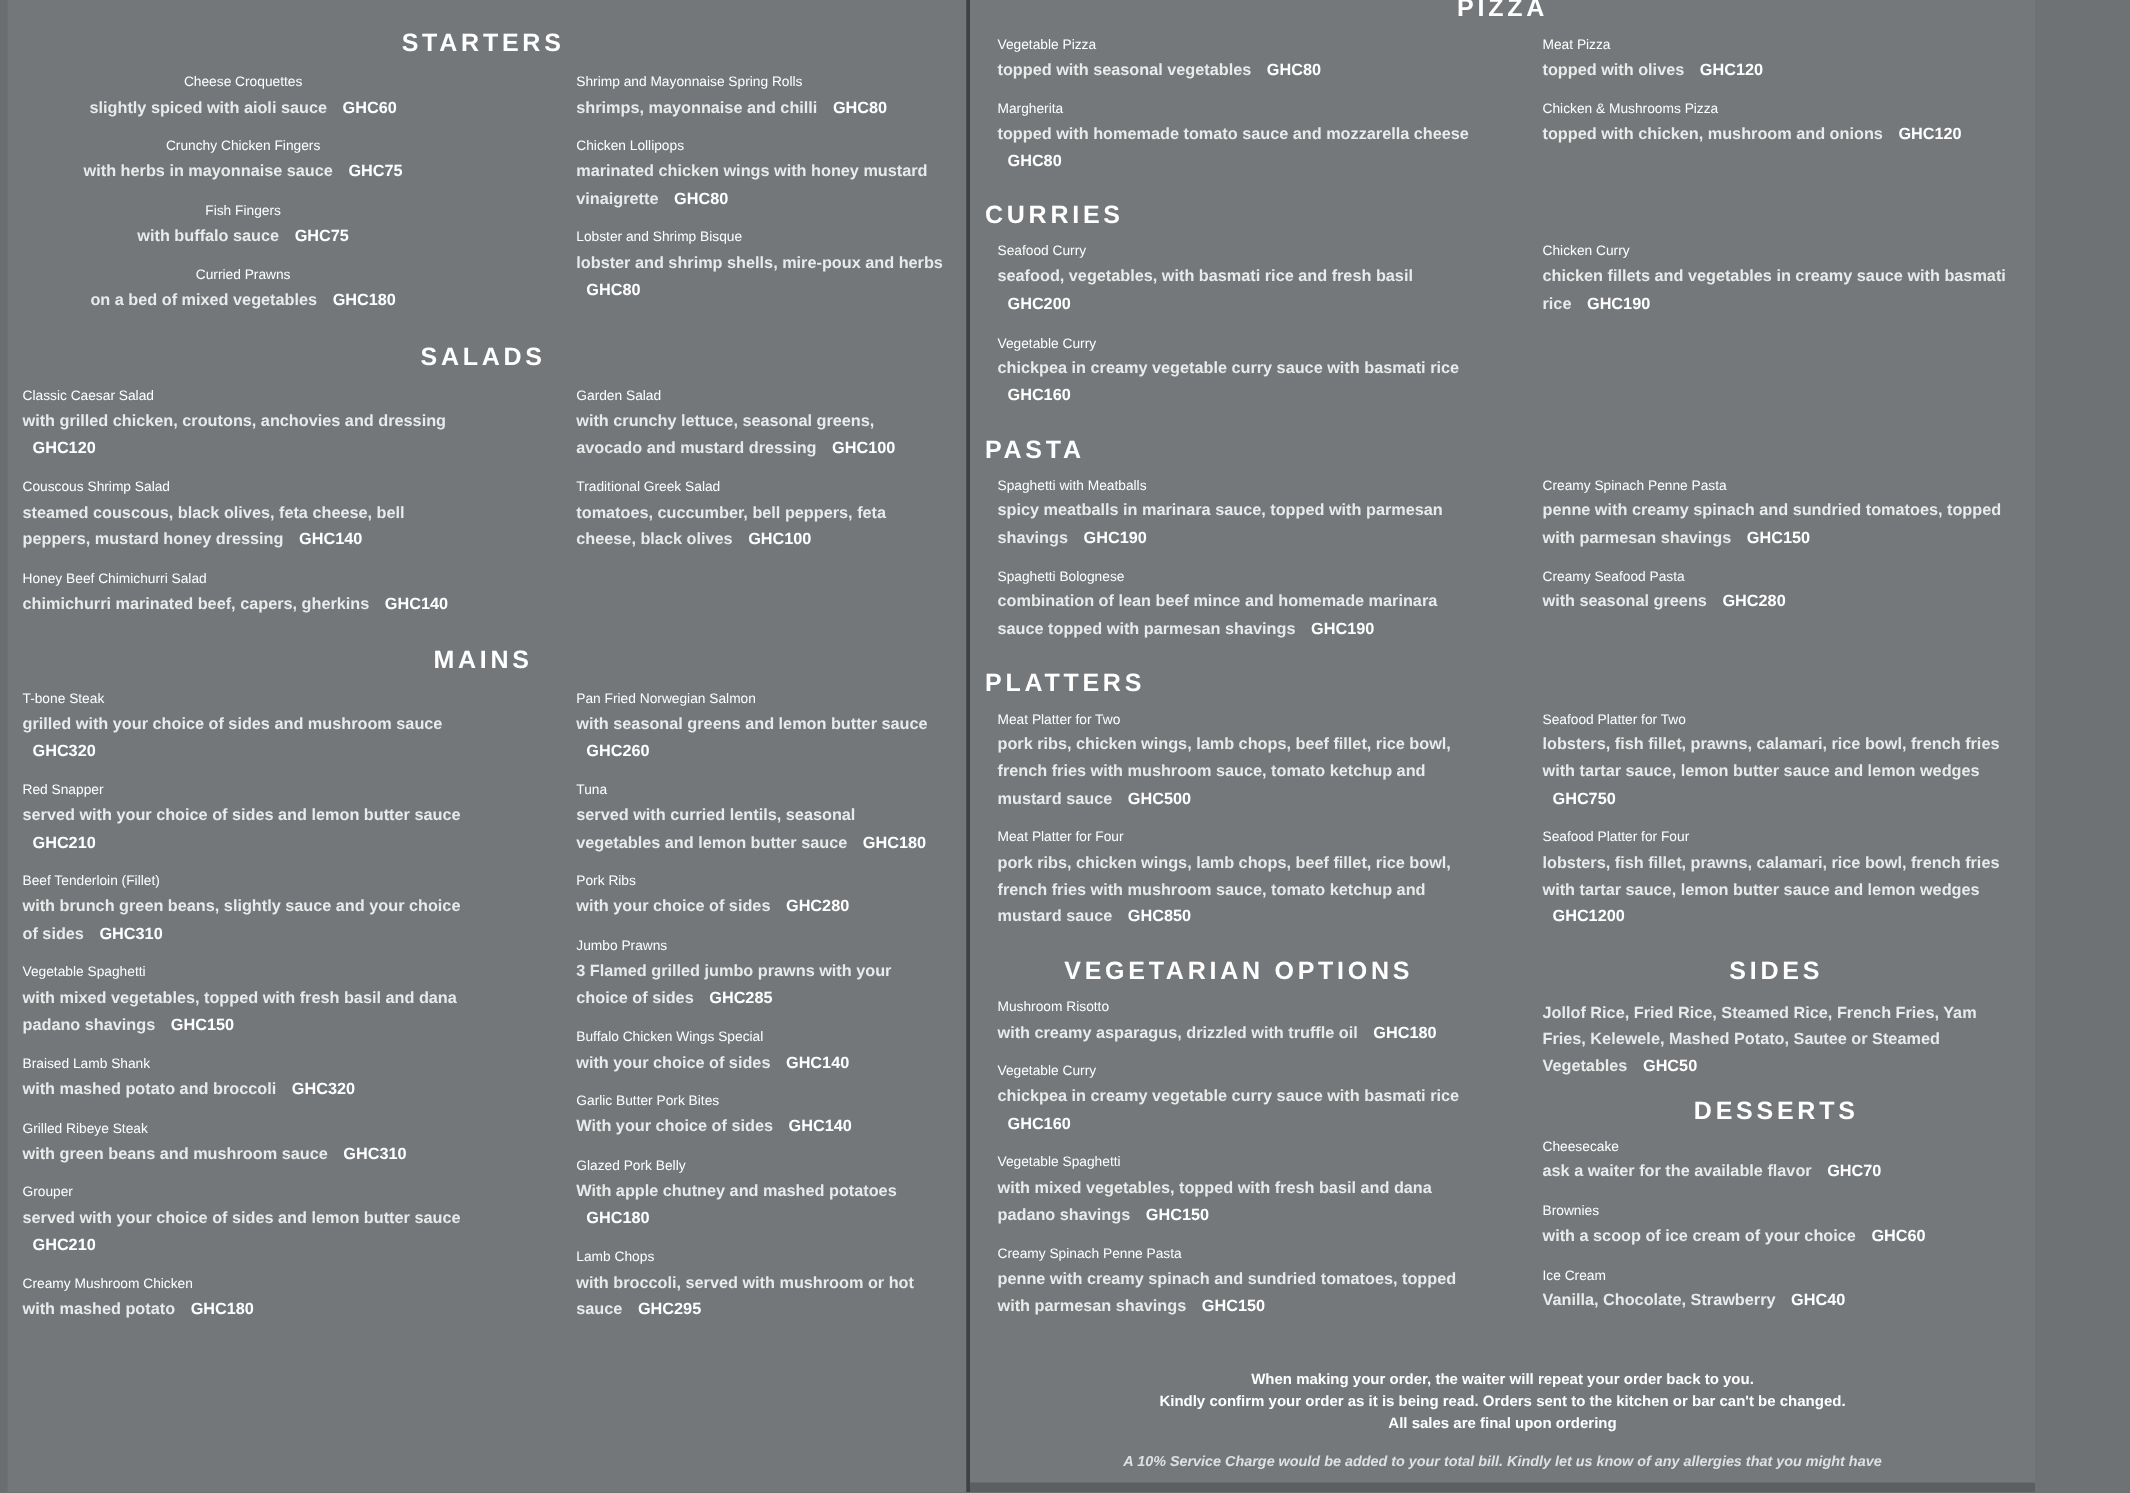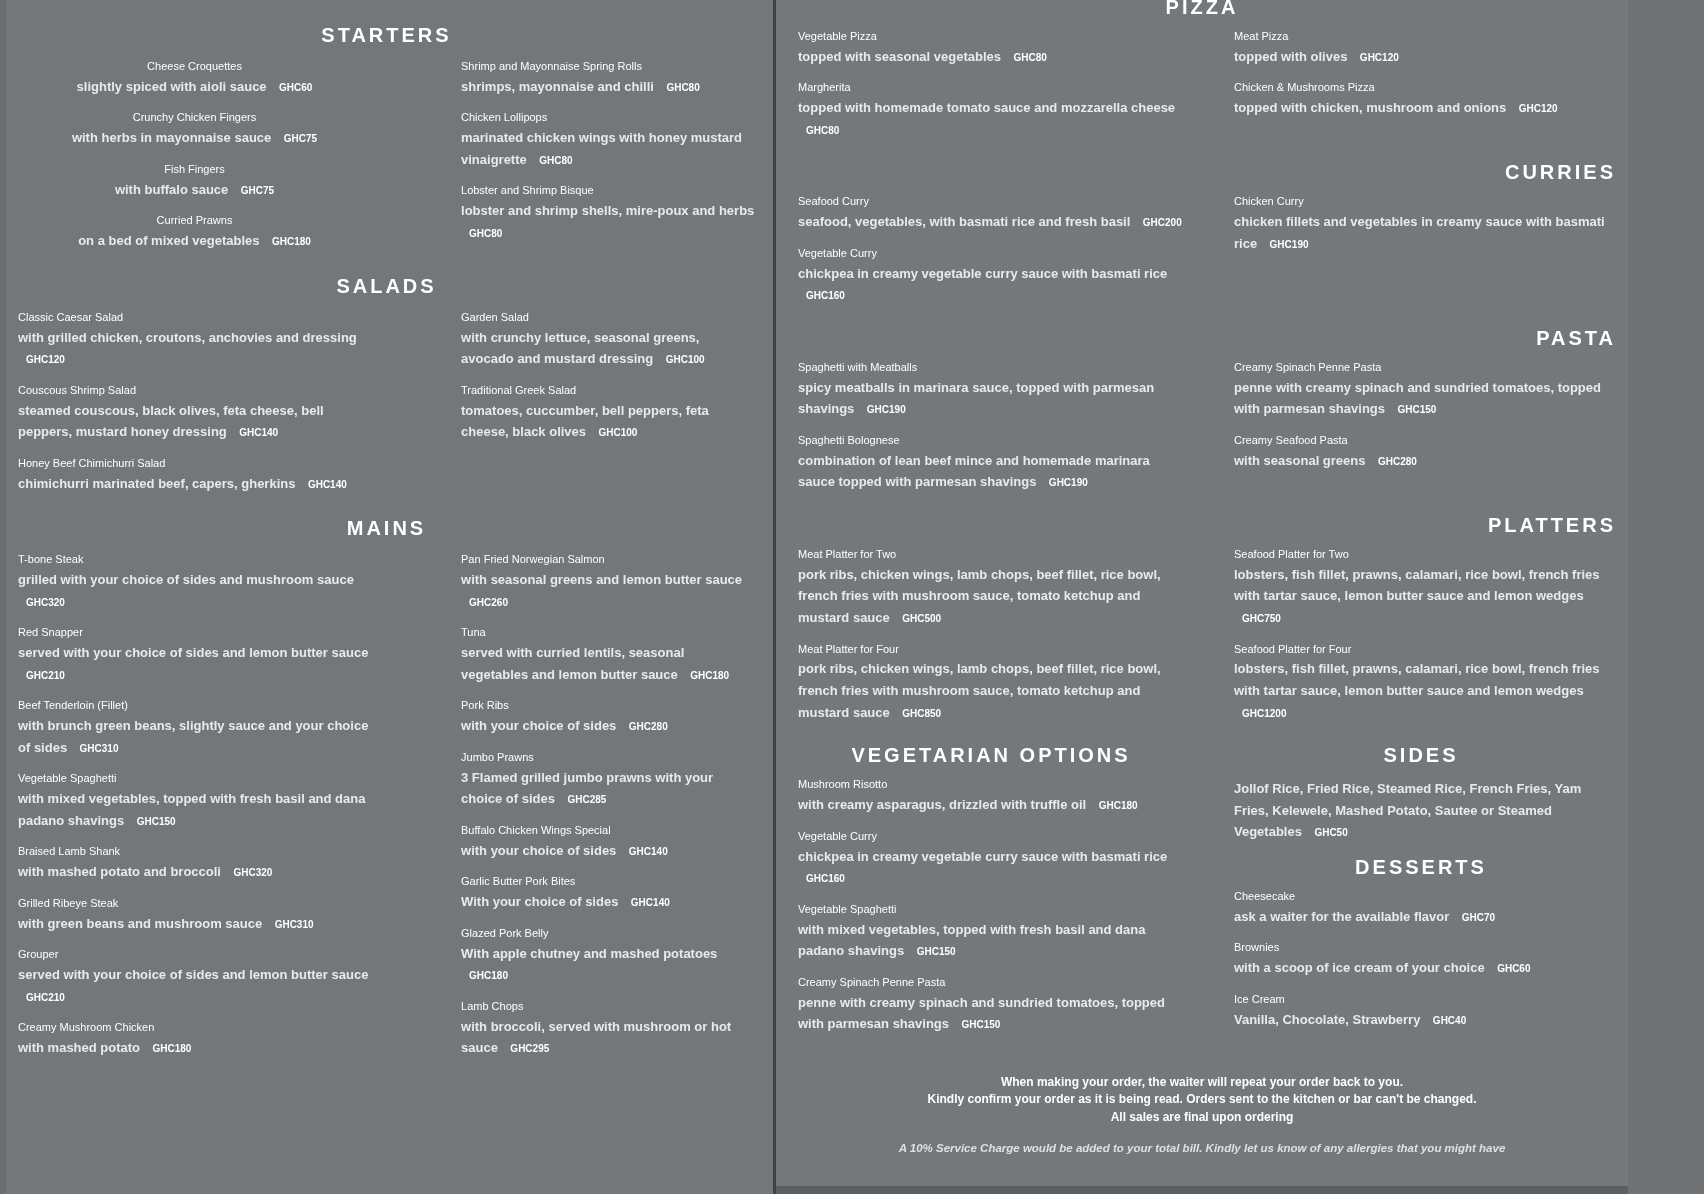--- a/index.html
+++ b/index.html
@@ -62,38 +62,38 @@
   }
   .item-desc {
     color: #e9eaea;
     font-size: 13px;
     font-weight: bold;
     display: inline;
   }
   .item-price {
     color: #ffffff;
     font-weight: bold;
-    font-size: 10px;
+    font-size: 13px;
     margin-left: 8px;
     white-space: nowrap;
   }
   
   .left-top { padding-top: 14px; }
   .starters-grid .col:first-child { padding-left: 6px; text-align: center; }
   .starters-grid .col:last-child { padding-left: 70px; }
   .salads-grid .col:last-child { padding-left: 70px; }
   .mains-grid .col:last-child { padding-left: 70px; }
 
   
   .right-inner { padding: 0 12px 0 12px; }
   .rcols { display: flex; }
   .rcol-left { width: 50%; padding-left: 10px; padding-right: 18px; }
   .rcol-right { width: 50%; padding-left: 32px; padding-right: 8px; }
   .r-section-title {
-    text-align: right;
+    text-align: left;
     color: #ffffff;
     font-weight: bold;
     letter-spacing: 3px;
     font-size: 20px;
     margin: 8px 0 10px 0;
   }
   .r-section-title.left-align {
     text-align: center;
   }
   .pizza-head {

